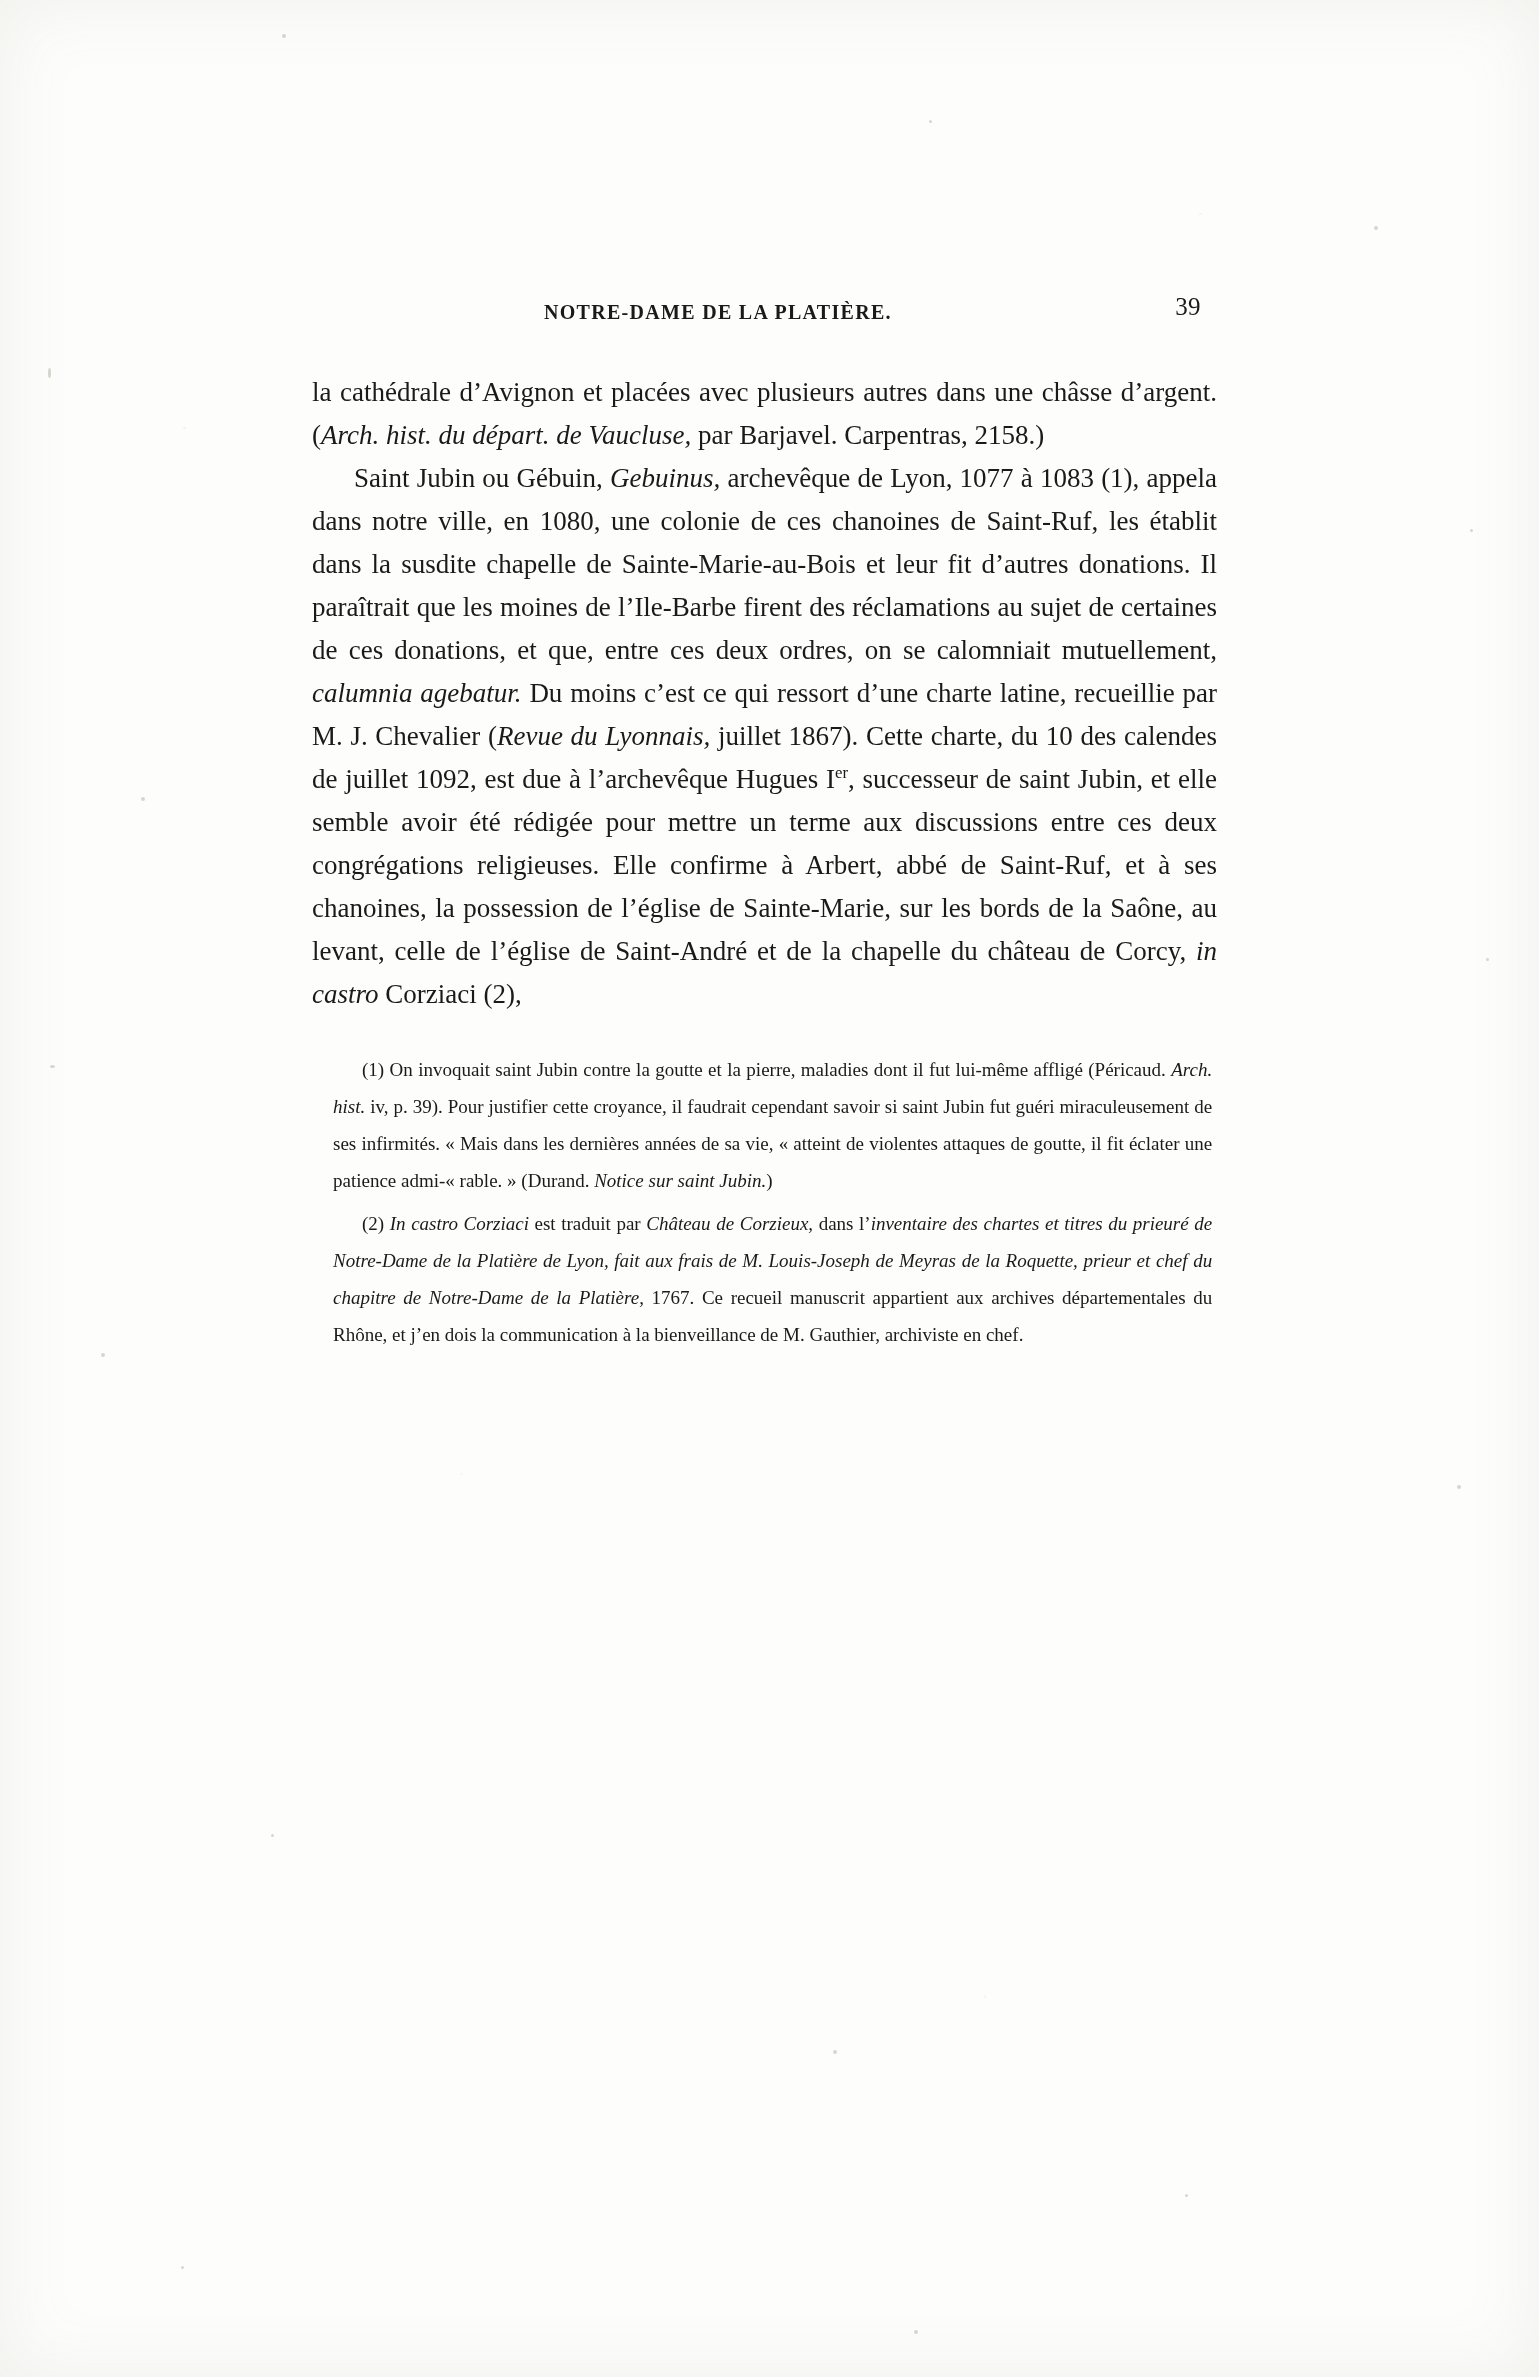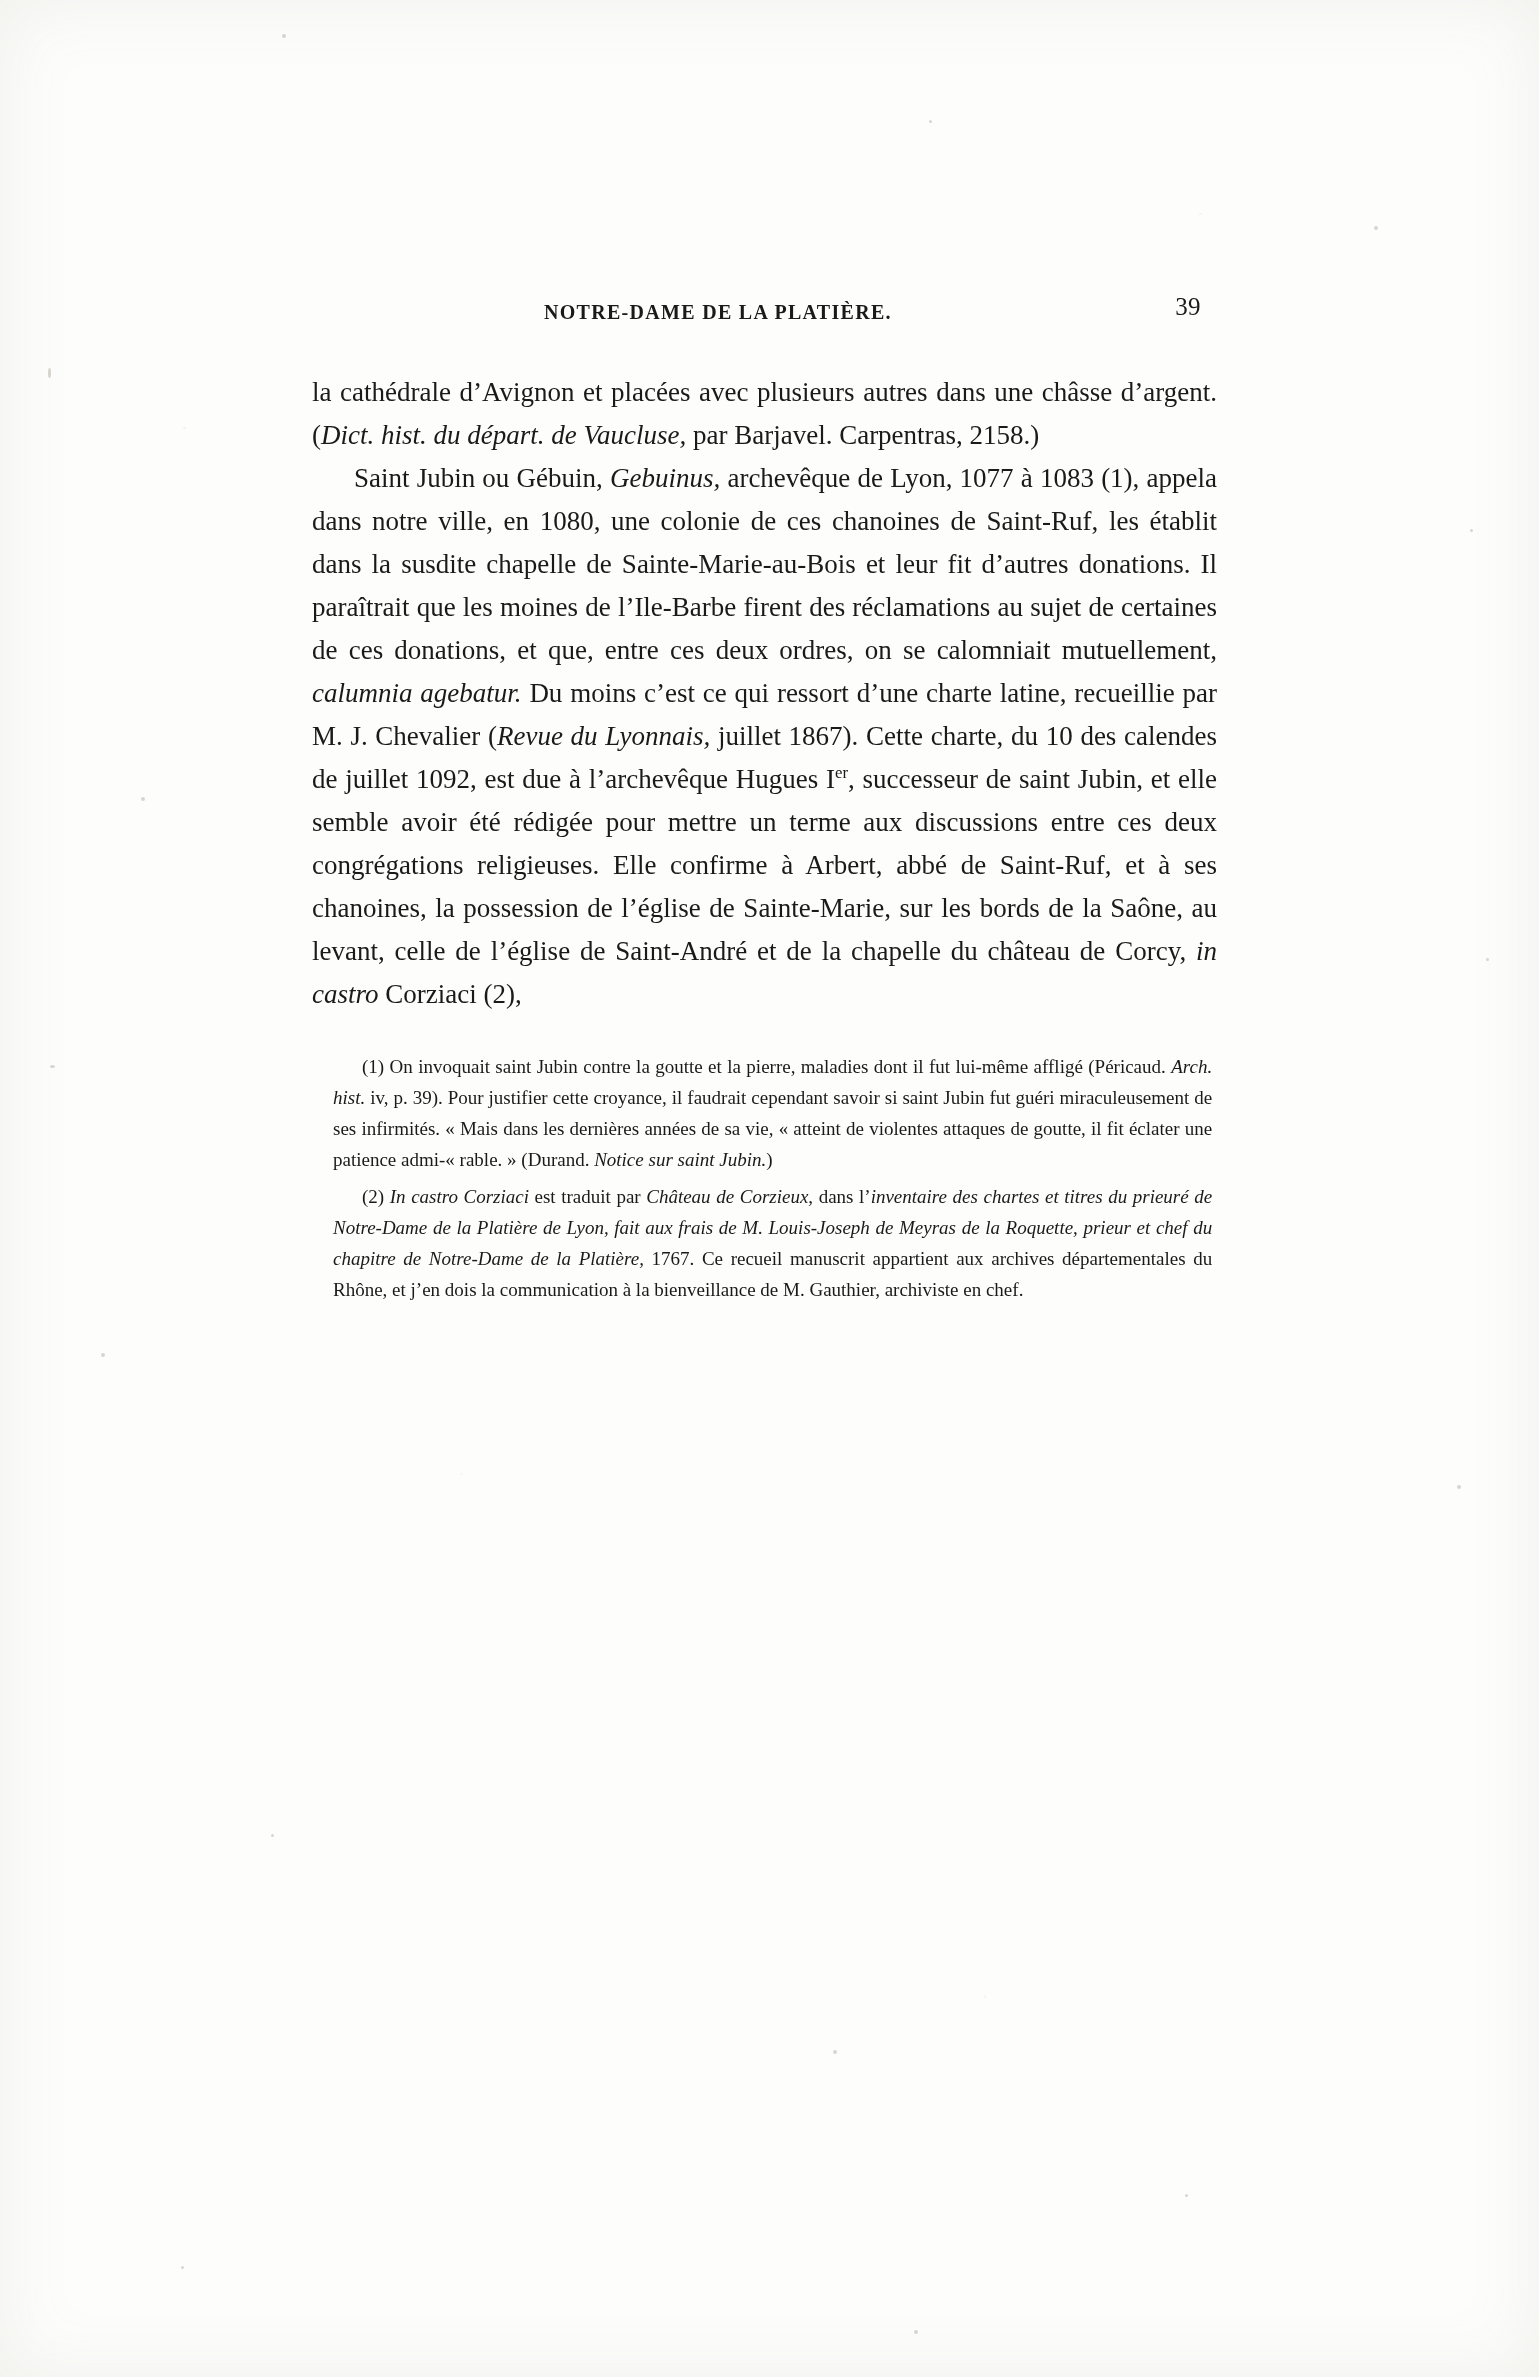--- a/index.html
+++ b/index.html
@@ -78,21 +78,21 @@
   .body-block p.indent {
     text-indent: 42px;
   }
   .i { font-style: italic; }
   .sup { font-size: .62em; vertical-align: super; line-height: 0; }
 
   
   .footnotes {
     margin-top: 35px;
     font-size: 19px;
-    line-height: 31px;
+    line-height: 37px;
     text-align: justify;
     padding-left: 21px;
     padding-right: 4.8px;
   }
   .footnotes p {
     margin: 0;
   }
   .footnotes p.fn {
     text-indent: 29px;
   }
@@ -128,21 +128,21 @@
   <div class="speck" style="left:914px; top:2330px;width:4px;  height:4px;"></div>
 
   <div class="content">
 
     <div class="runhead">
       <div class="runhead-title">NOTRE-DAME DE LA PLATIÈRE.</div>
       <div class="runhead-page">39</div>
     </div>
 
     <div class="body-block" id="body-paragraphs">
-        <p><span>la cathédrale d’Avignon et placées avec plusieurs autres dans une châsse d’argent. (</span><span class="i">Dict. hist. du départ. de Vaucluse,</span><span> par Barjavel. Carpentras, 2158.)</span></p>
+        <p><span>la cathédrale d’Avignon et placées avec plusieurs autres dans une châsse d’argent. (</span><span class="i">Arch. hist. du départ. de Vaucluse,</span><span> par Barjavel. Carpentras, 2158.)</span></p>
         <p class="indent"><span>Saint Jubin ou Gébuin, </span><span class="i">Gebuinus,</span><span> archevêque de Lyon, 1077 à 1083 (1), appela dans notre ville, en 1080, une colonie de ces chanoines de Saint-Ruf, les établit dans la susdite chapelle de Sainte-Marie-au-Bois et leur fit d’autres donations. Il paraîtrait que les moines de l’Ile-Barbe firent des réclamations au sujet de certaines de ces donations, et que, entre ces deux ordres, on se calomniait mutuellement, </span><span class="i">calumnia agebatur.</span><span> Du moins c’est ce qui ressort d’une charte latine, recueillie par M. J. Chevalier (</span><span class="i">Revue du Lyonnais,</span><span> juillet 1867). Cette charte, du 10 des calendes de juillet 1092, est due à l’archevêque Hugues I</span><span class="sup">er</span><span>, successeur de saint Jubin, et elle semble avoir été rédigée pour mettre un terme aux discussions entre ces deux congrégations religieuses. Elle confirme à Arbert, abbé de Saint-Ruf, et à ses chanoines, la possession de l’église de Sainte-Marie, sur les bords de la Saône, au levant, celle de l’église de Saint-André et de la chapelle du château de Corcy, </span><span class="i">in castro</span><span> Corziaci (2),</span></p>
       </div>
 
     <div class="footnotes" id="footnotes-block">
         <p class="fn"><span>(1) On invoquait saint Jubin contre la goutte et la pierre, maladies dont il fut lui-même affligé (Péricaud. </span><span class="i">Arch. hist.</span><span> iv, p. 39). Pour justifier cette croyance, il faudrait cependant savoir si saint Jubin fut guéri miraculeusement de ses infirmités. « Mais dans les dernières années de sa vie, « atteint de violentes attaques de goutte, il fit éclater une patience admi-« rable. » (Durand. </span><span class="i">Notice sur saint Jubin.</span><span>)</span></p>
         <div class="fnote-gap"></div>
         <p class="fn"><span>(2) </span><span class="i">In castro Corziaci</span><span> est traduit par </span><span class="i">Château de Corzieux,</span><span> dans l’</span><span class="i">inventaire des chartes et titres du prieuré de Notre-Dame de la Platière de Lyon, fait aux frais de M. Louis-Joseph de Meyras de la Roquette, prieur et chef du chapitre de Notre-Dame de la Platière,</span><span> 1767. Ce recueil manuscrit appartient aux archives départementales du Rhône, et j’en dois la communication à la bienveillance de M. Gauthier, archiviste en chef.</span></p>
       </div>
 
   </div>

